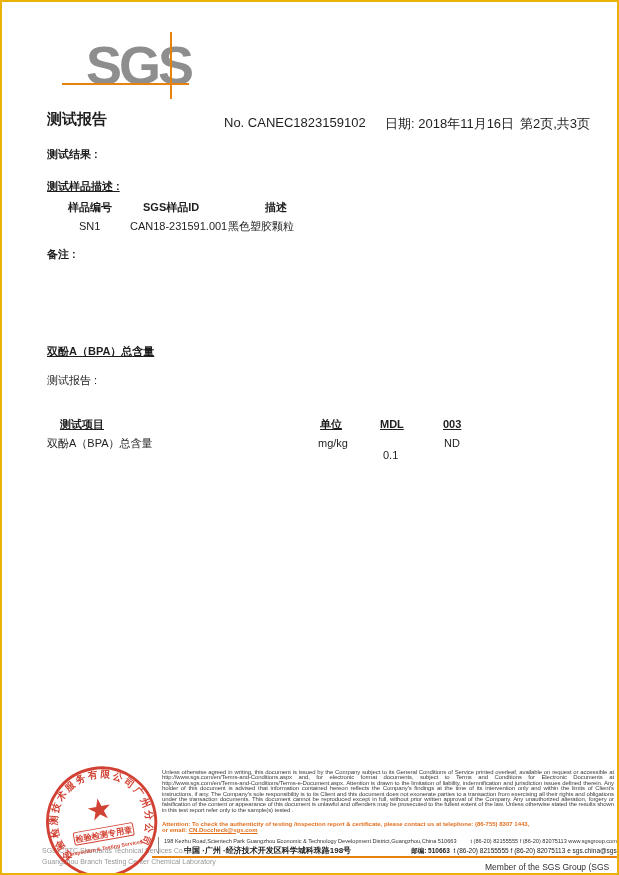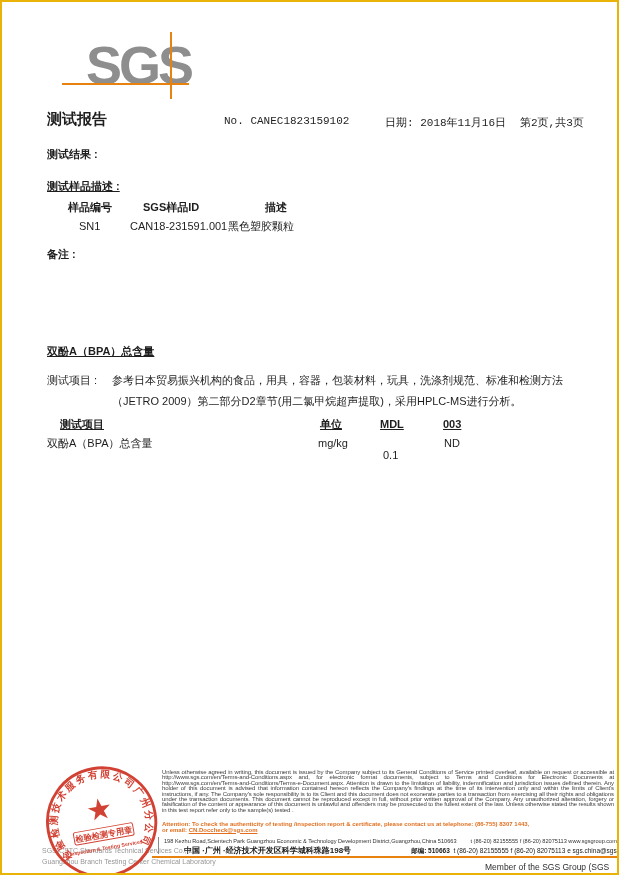--- a/index.html
+++ b/index.html
@@ -10,21 +10,21 @@
   }
   .abs{position:absolute;}
 
   
   .logo-text{font-size:54px;font-weight:bold;color:#8e8e8e;letter-spacing:-3px;line-height:1;}
   .logo-hline{background:#e8820e;height:2px;width:127px;}
   .logo-vline{background:#e8820e;width:2px;height:67px;}
 
   
   .doc-title{font-size:15px;font-weight:bold;color:#1e1e1e;}
-  .hdr{font-size:11px;color:#1e1e1e;font-family:Liberation Mono, monospace;}
+  .hdr{font-size:13px;color:#1e1e1e;}
   .bold{font-weight:bold;}
   .ul{text-decoration:underline;}
   .it{}
 
   .body-txt{font-size:11px;color:#1e1e1e;line-height:1.0;}
   .notes div{height:21px;}
   .method{width:494px;line-height:21px;font-size:11px;color:#1e1e1e;}
 
   
   .disclaimer{
@@ -62,22 +62,21 @@
   <div class="abs body-txt bold" style="left:66px;top:200px;">样品编号</div>
   <div class="abs body-txt bold" style="left:141px;top:200px;">SGS样品ID</div>
   <div class="abs body-txt bold" style="left:226px;top:200px;margin-left:37px;">描述</div>
   <div class="abs body-txt" style="left:77px;top:219px;">SN1</div>
   <div class="abs body-txt" style="left:128px;top:219px;">CAN18-231591.001</div>
   <div class="abs body-txt" style="left:226px;top:219px;">黑色塑胶颗粒</div>
 
   <div class="abs body-txt bold" style="left:45px;top:247px;">备注 :</div>
 
   <div class="abs body-txt bold ul" style="left:45px;top:344px;">双酚A（BPA）总含量</div>
-  <div class="abs body-txt" style="left:45px;top:373px;">测试项目 :</div>
-  <div class="abs method" style="left:110px;top:368px;">参考日本贸易振兴机构的食品，用具，容器，包装材料，玩具，洗涤剂规范、标准和检测方法（JETRO 2009）第二部分D2章节(用二氯甲烷超声提取)，采用HPLC-MS进行分析。</div>
+  <div class="abs body-txt" style="left:45px;top:373px;">测试报告 :</div>
 
   <div class="abs body-txt bold ul" style="left:58px;top:417px;">测试项目</div>
   <div class="abs body-txt bold ul it" style="left:318px;top:417px;">单位</div>
   <div class="abs body-txt bold ul" style="left:378px;top:417px;">MDL</div>
   <div class="abs body-txt bold ul it" style="left:441px;top:417px;">003</div>
   <div class="abs body-txt" style="left:45px;top:436px;">双酚A（BPA）总含量</div>
   <div class="abs body-txt" style="left:316px;top:436px;">mg/kg</div>
   <div class="abs body-txt" style="left:381px;top:448px;">0.1</div>
   <div class="abs body-txt" style="left:442px;top:436px;">ND</div>
 

